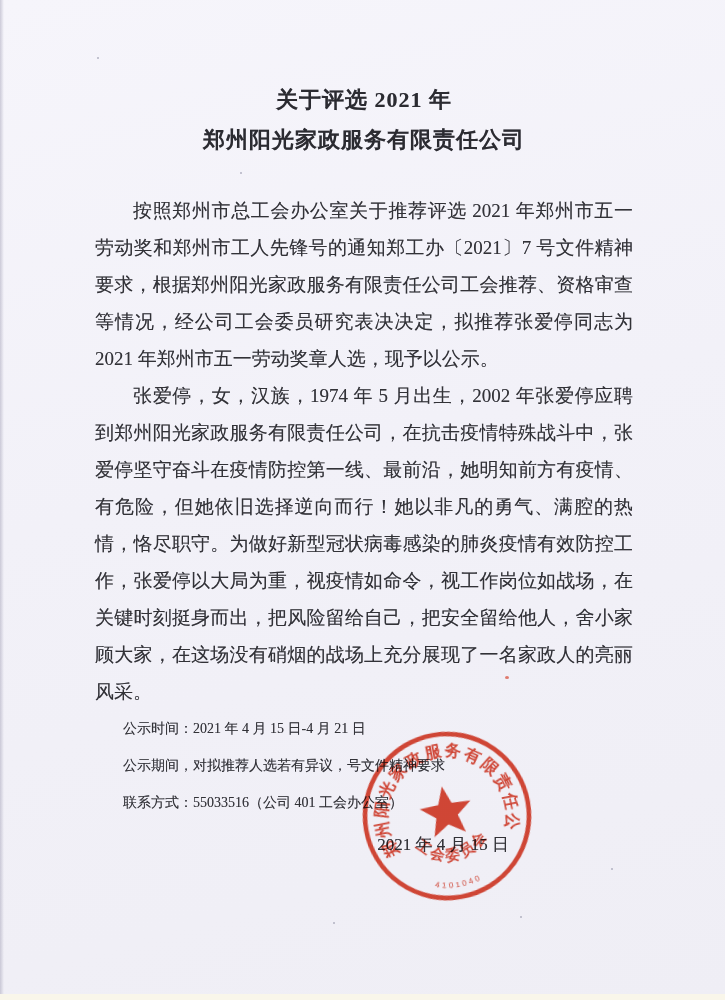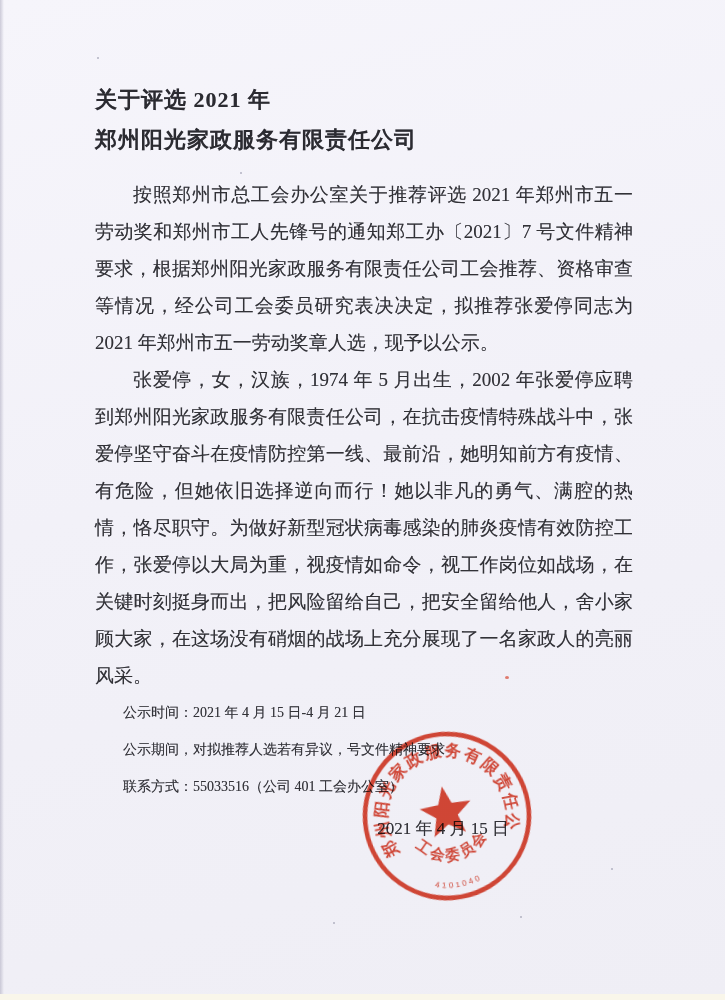--- a/index.html
+++ b/index.html
@@ -18,26 +18,26 @@
   }
   .edge-bottom {
     position:absolute; left:0; bottom:0; width:100%; height:6px;
     background:#f9f6ea;
     pointer-events:none;
   }
   .content {
     position:absolute; left:95px; top:80px; width:538px;
     text-shadow:0 0 0.6px rgba(55,55,68,.45);
   }
-  .title { margin:0; font-size:22px; font-weight:bold;
+  .title { margin:0; text-align:center; font-size:22px; font-weight:bold;
            line-height:40px; color:#2b2b31; letter-spacing:1px; }
   .title span { display:block; }
   .body-para { margin:0; font-size:19px; line-height:37px;
                text-align:justify; text-indent:2em; }
-  .para-first { margin-top:16px; }
+  .para-first { margin-top:32px; }
   .notice-line { margin:0; font-size:14px; line-height:37px; text-indent:2em; }
   .signature { margin:27px 0 0 0; font-size:17px; line-height:28px;
                text-align:right; padding-right:26px; }
   .sign-date { margin:10px 0 0 0; font-size:17px; line-height:28px;
                text-align:right; padding-right:124px; }
   .seal {
     position:absolute; left:357px; top:726px; width:180px; height:180px;
     transform:rotate(-10deg);
     mix-blend-mode:multiply; opacity:.92;
     filter:blur(.3px);

